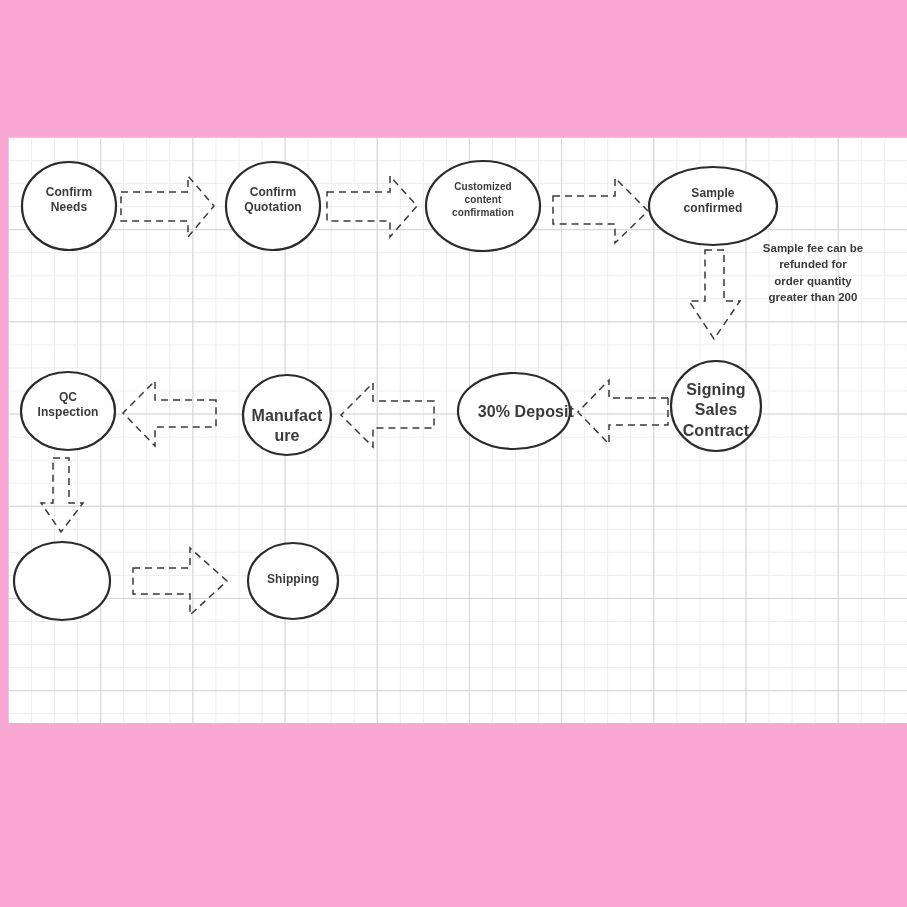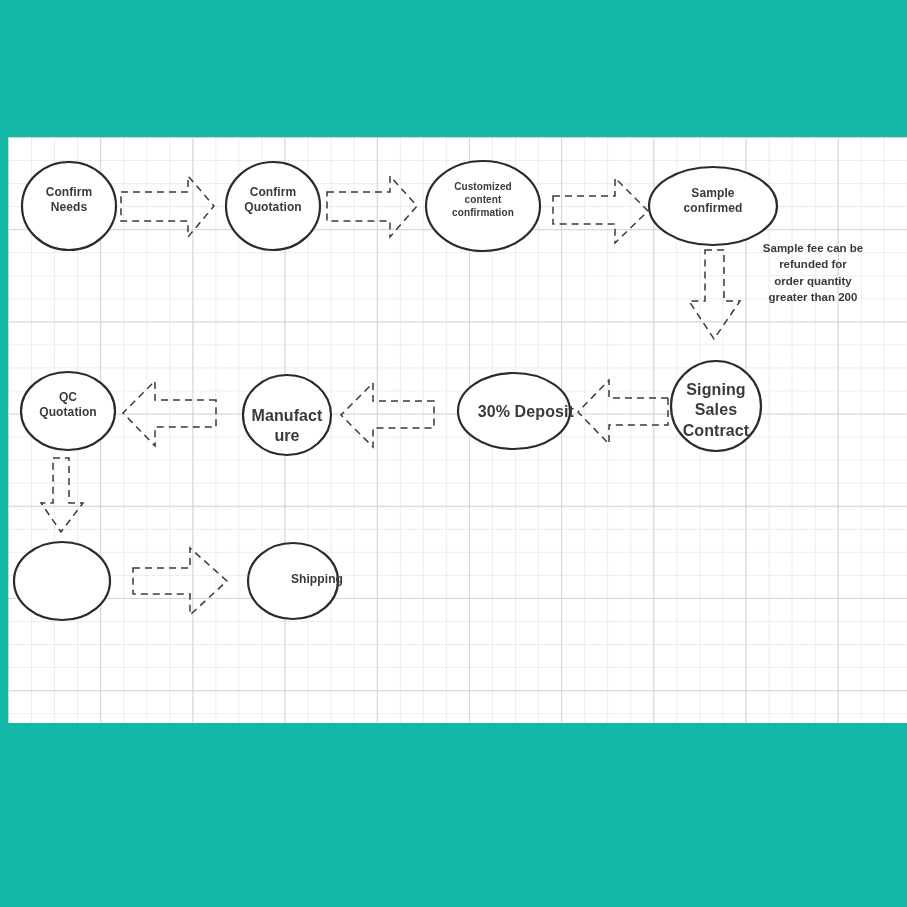--- a/index.html
+++ b/index.html
@@ -10,21 +10,21 @@
   body {
     width: 907px;
     height: 907px;
     font-family: "Liberation Sans", sans-serif;
     overflow: hidden;
   }
   #canvas {
     position: relative;
     width: 907px;
     height: 907px;
-    background: #14b8a6;
+    background: #f9a8d4;
   }
   
   #grid {
     position: absolute;
     left: 8px;
     top: 137px;
     width: 899px;
     height: 586px;
     background-color: #ffffff;
     background-image:
@@ -122,23 +122,23 @@
   <div class="node-label" style="left:656px; top:380px; width:120px; font-size:16px;">Signing
 Sales
 Contract</div>
 
   <div class="node-label" style="left:454px; top:402px; width:120px; font-size:16px;text-align:right;">30% Deposit</div>
 
   <div class="node-label" style="left:237px; top:406px; width:100px; font-size:16px;">Manufact
 ure</div>
 
   <div class="node-label" style="left:8px; top:390px; width:120px; font-size:12px;">QC
-Quotation</div>
+Inspection</div>
 
 
-  <div class="node-label" style="left:243px; top:572px; width:100px; font-size:12px;text-align:right;">Shipping</div>
+  <div class="node-label" style="left:243px; top:572px; width:100px; font-size:12px;">Shipping</div>
 
   <div class="note" style="left:752px; top:240px; width:122px;">Sample fee can be
 refunded for
 order quantity
 greater than 200</div>
 
 </div>
 
 </body></html>

